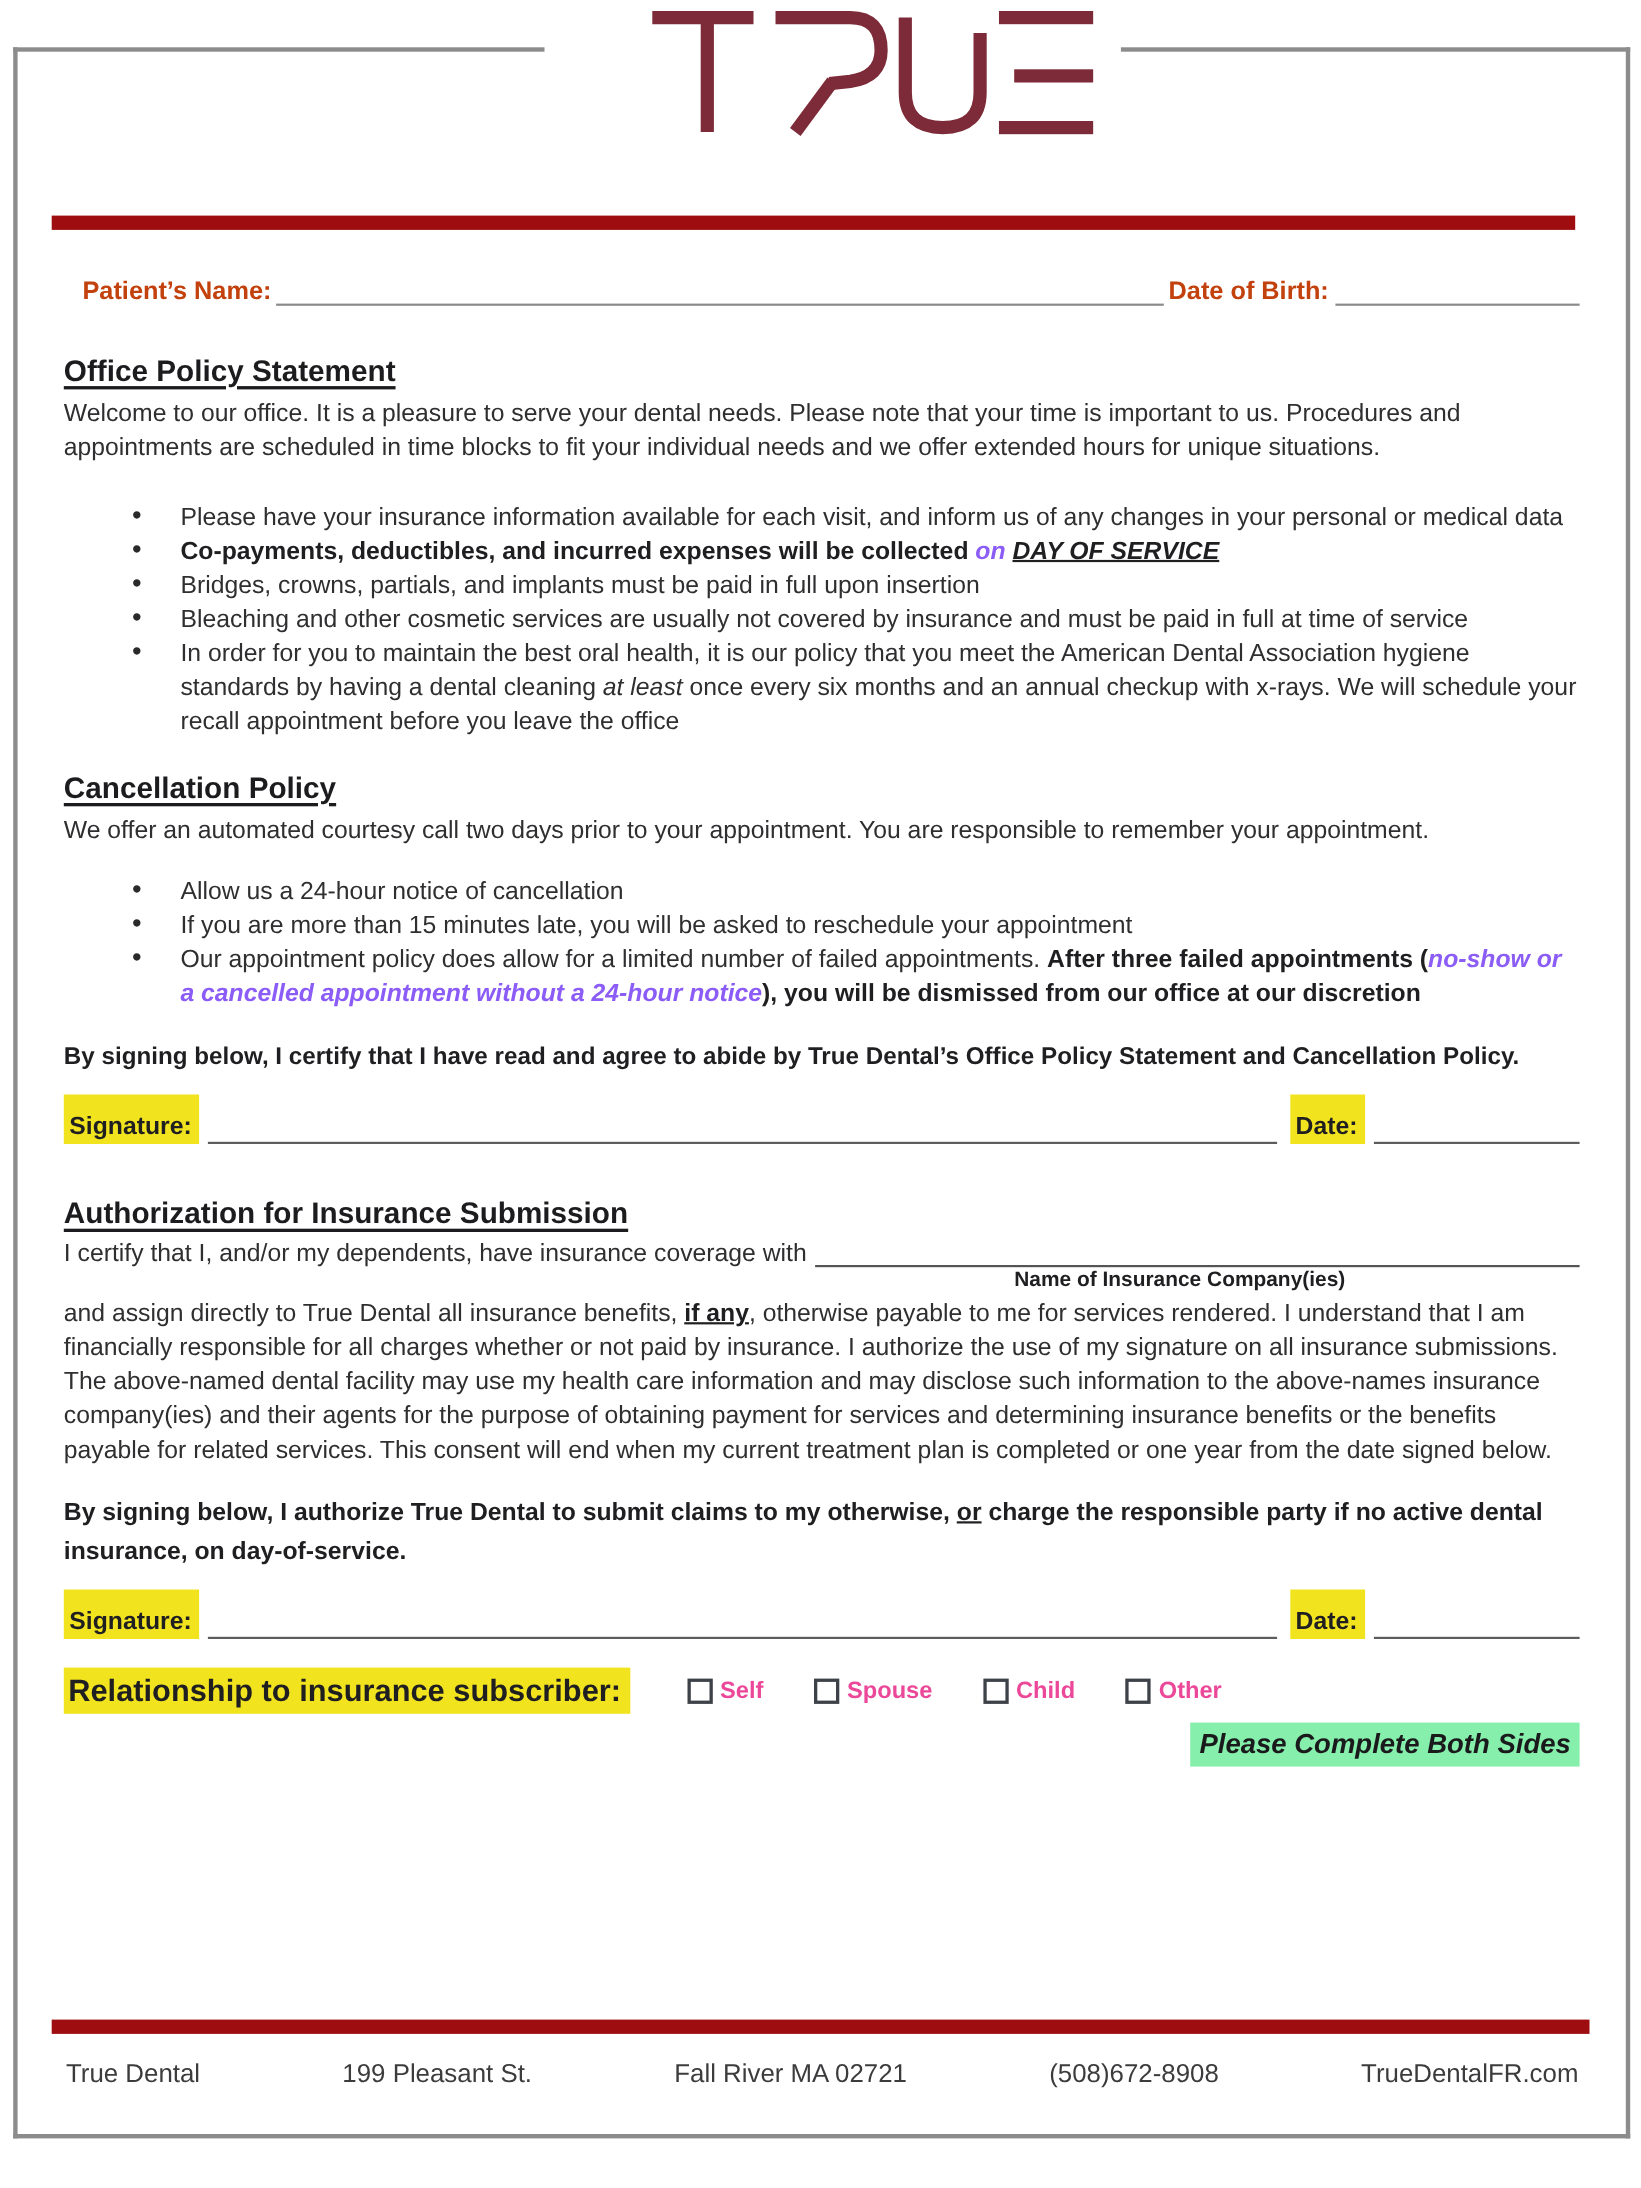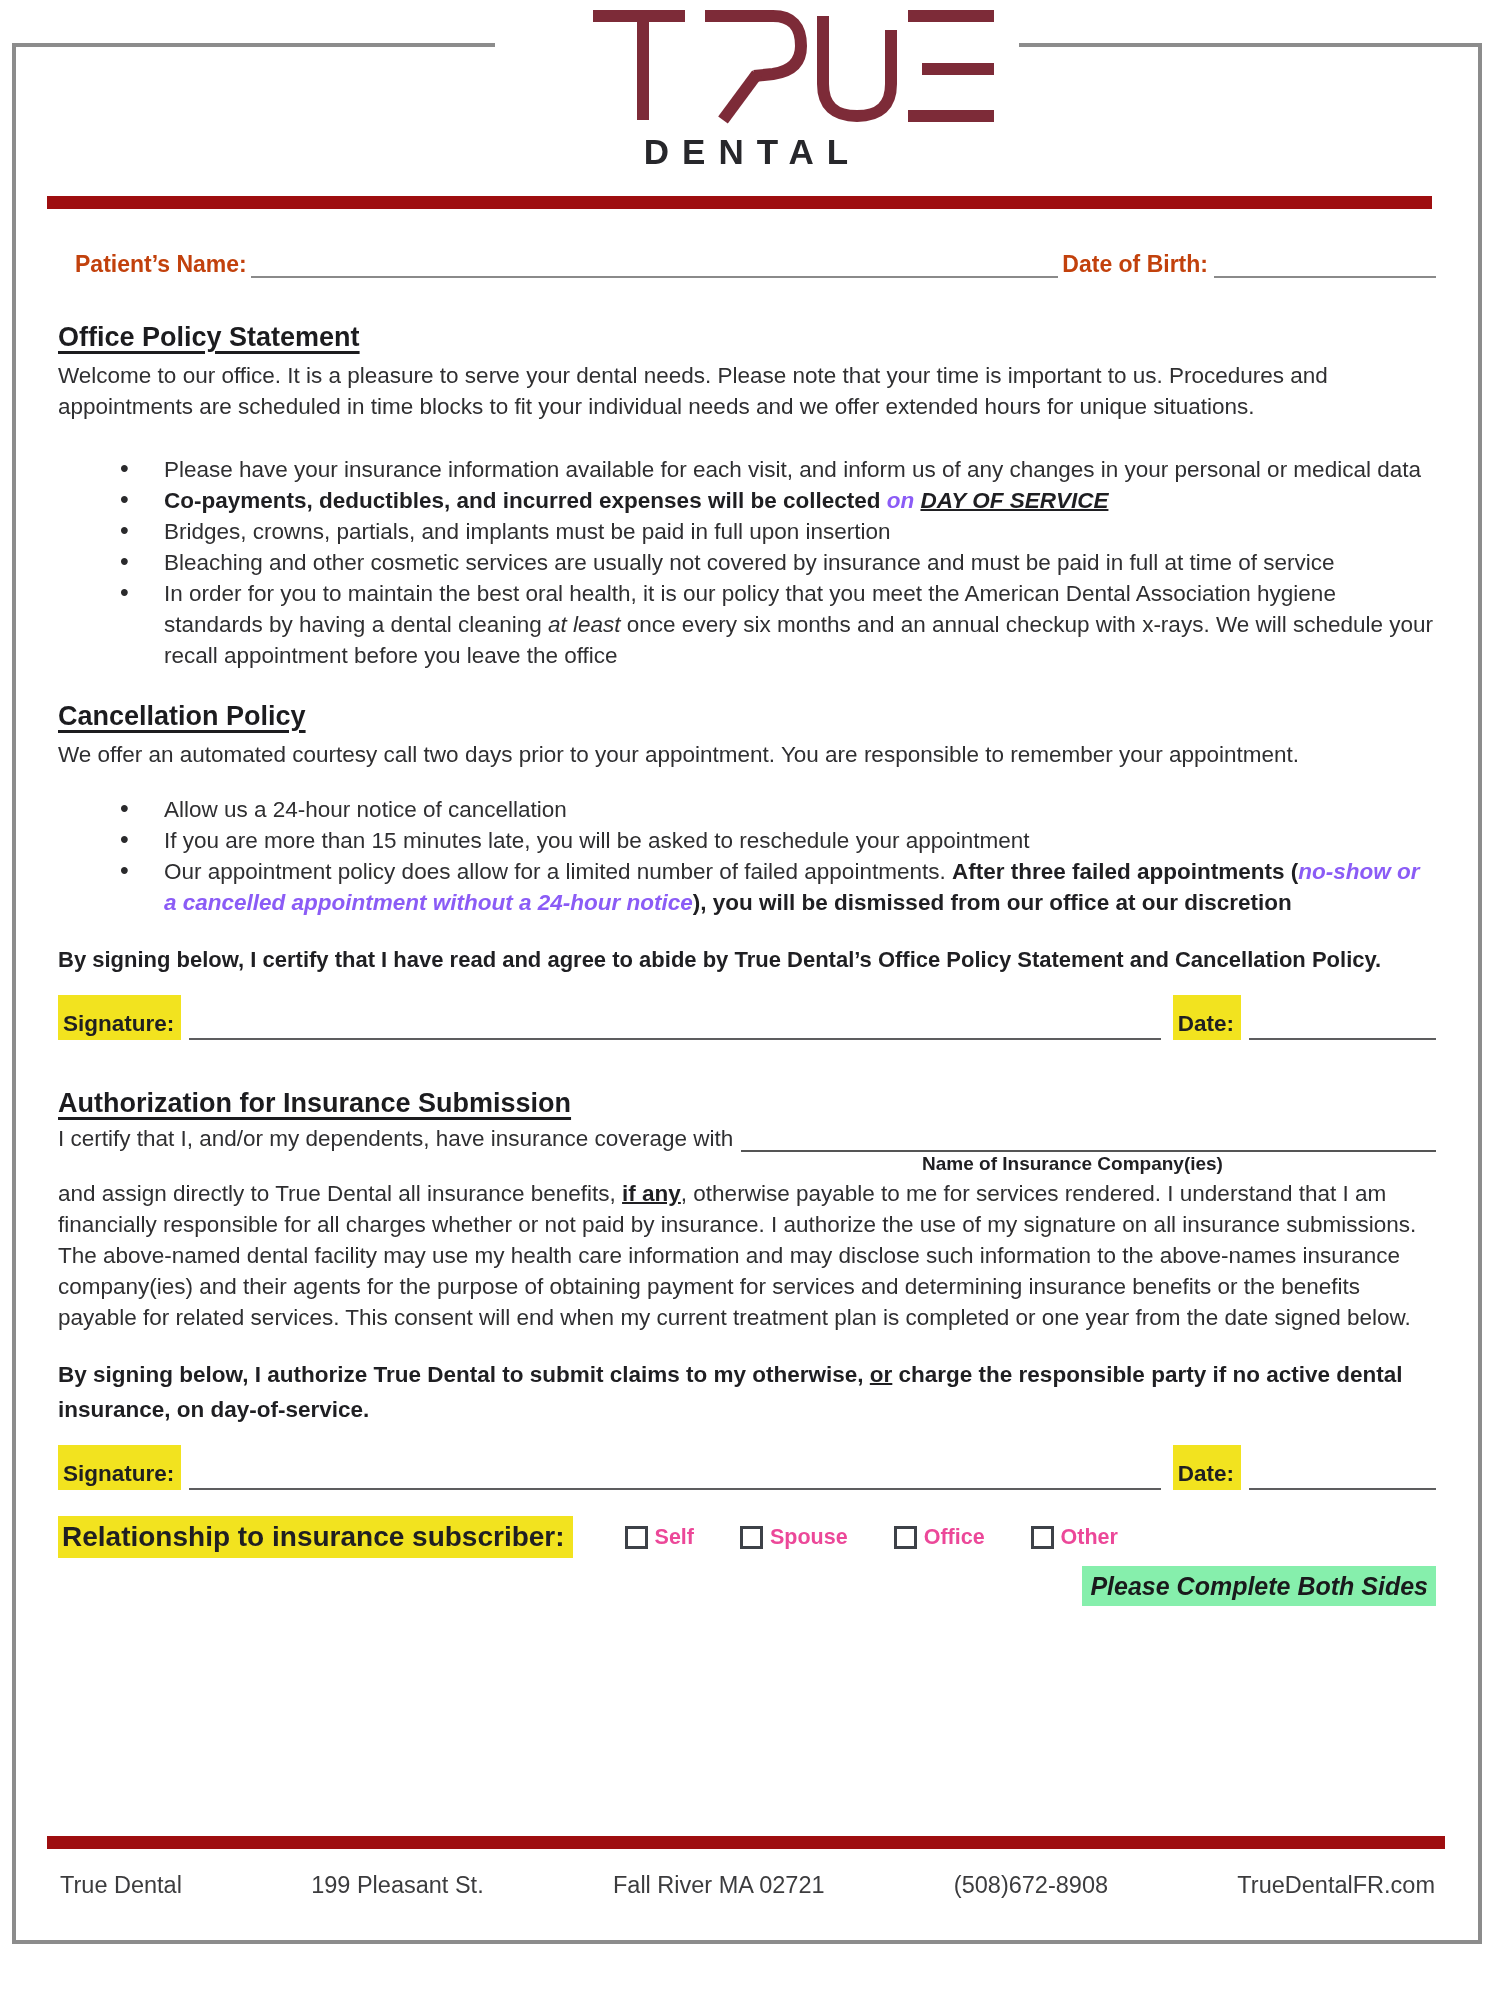--- a/index.html
+++ b/index.html
@@ -107,21 +107,20 @@
         <rect x="238" y="0" width="0" height="0"></rect>
       </g>
 
       <g fill="#7d2b38" transform="translate(0,0)">
         <rect x="318" y="2" width="0" height="0"></rect>
       </g>
       <g fill="#7d2b38">
         <rect x="246" y="-100" width="0" height="0"></rect>
       </g>
     </svg>
-    <div class="logo-sub">DENTAL</div>
   </div>
 
   <svg style="position:absolute; top:8px; left:908px;" width="86" height="118" viewBox="0 0 86 118">
     <g fill="#7d2b38">
       <rect x="0" y="2" width="86" height="12"></rect>
       <rect x="14" y="55" width="72" height="12"></rect>
       <rect x="0" y="102" width="86" height="12"></rect>
     </g>
   </svg>
 
@@ -208,21 +207,21 @@
         <span class="cb-group">
           <span class="checkbox"></span>
           <span class="cb-label">Self</span>
         </span>
         <span class="cb-group">
           <span class="checkbox"></span>
           <span class="cb-label">Spouse</span>
         </span>
         <span class="cb-group">
           <span class="checkbox"></span>
-          <span class="cb-label">Office</span>
+          <span class="cb-label">Child</span>
         </span>
         <span class="cb-group">
           <span class="checkbox"></span>
           <span class="cb-label">Other</span>
         </span>
       </div>
     </div>
 
     <div class="complete-note">
       <span>Please Complete Both Sides</span>

